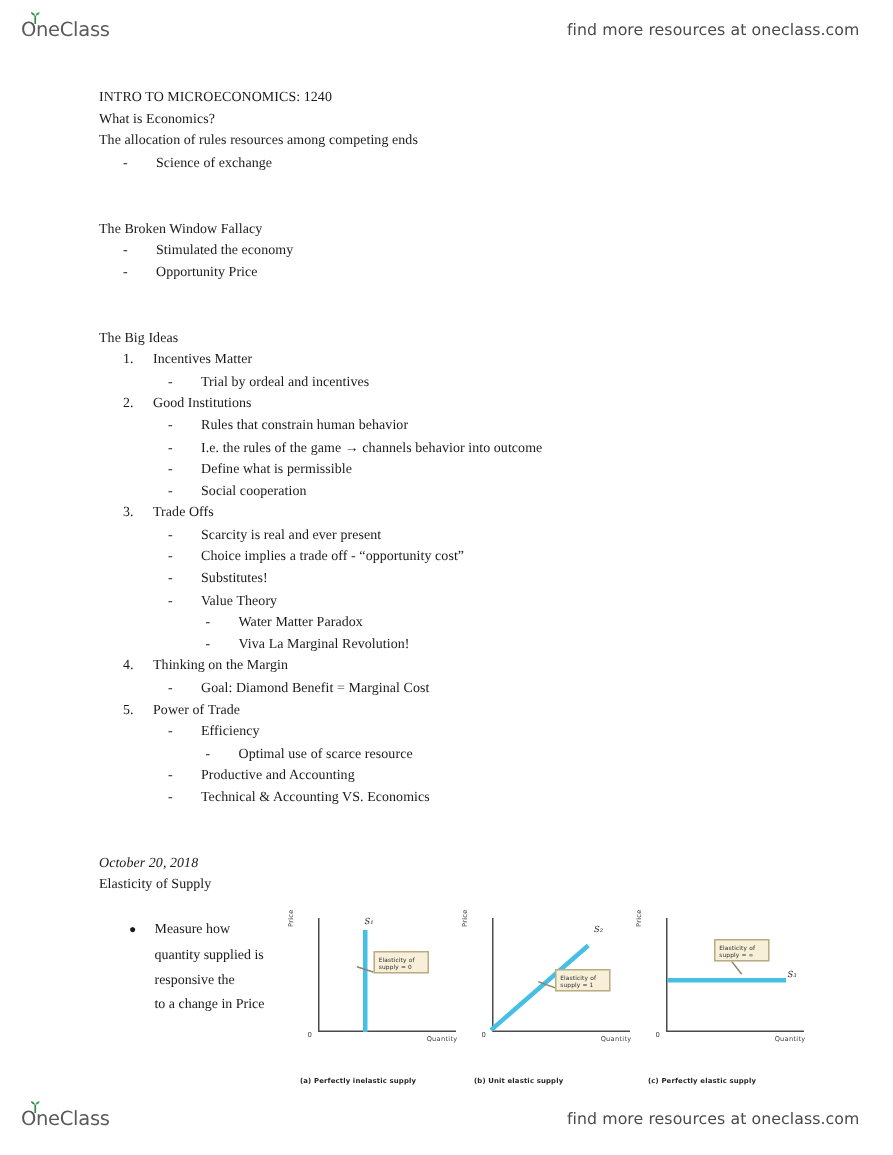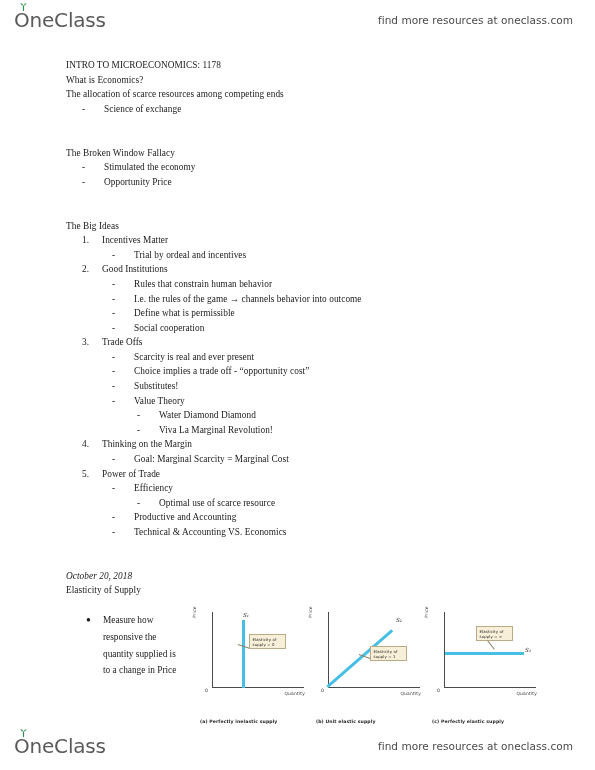--- a/index.html
+++ b/index.html
@@ -27,21 +27,21 @@
   }
   .brandbar.header { top: 2px; }
   .brandbar.footer { bottom: 6px; }
 
   .logo {
     display: flex;
     align-items: baseline;
     position: relative;
     color: #5a5a5a;
     font-family: "DejaVu Sans", sans-serif;
-    font-size: 20px;
+    font-size: 13px;
     letter-spacing: -0.2px;
     font-weight: 400;
   }
   .logo .o-wrap { position: relative; display: inline-block; }
   .logo .leaf {
     position: absolute;
     top: -5px;
     left: 5px;
     width: 9px;
     height: 8px;
@@ -228,23 +228,23 @@
         <path d="M5 3 C7.4 2.4 8.6 0.9 8.2 0.2 C6.8 0.1 5.4 1.2 5 3 Z" fill="#3aa35c"></path>
       </svg>
       <span>OneClass</span>
     </span>
   </div>
   <div class="tagline">find more resources at oneclass.com</div>
 </div>
 
 <div class="doc">
 
-  <div class="line lvl0">INTRO TO MICROECONOMICS: 1178</div>
+  <div class="line lvl0">INTRO TO MICROECONOMICS: 1240</div>
   <div class="line lvl0 bold">What is Economics?</div>
-  <div class="line lvl0">The allocation of scarce resources among competing ends</div>
+  <div class="line lvl0">The allocation of rules resources among competing ends</div>
   <div class="line lvl1 dashrow">
     <span class="dash">-</span>
     <span>Science of exchange</span>
   </div>
 
   <div class="spacer"></div>
   <div class="spacer"></div>
 
   <div class="line lvl0">The Broken Window Fallacy</div>
   <div class="line lvl1 dashrow">
@@ -306,34 +306,34 @@
   <div class="line lvl2 dashrow">
     <span class="dash">-</span>
     <span>Substitutes!</span>
   </div>
   <div class="line lvl2 dashrow">
     <span class="dash">-</span>
     <span>Value Theory</span>
   </div>
   <div class="line lvl3 dashrow">
     <span class="dash">-</span>
-    <span>Water Diamond Diamond</span>
+    <span>Water Matter Paradox</span>
   </div>
   <div class="line lvl3 dashrow">
     <span class="dash">-</span>
     <span>Viva La Marginal Revolution!</span>
   </div>
 
   <div class="line lvl1 numrow">
     <span class="num">4.</span>
     <span>Thinking on the Margin</span>
   </div>
   <div class="line lvl2 dashrow">
     <span class="dash">-</span>
-    <span>Goal: Marginal Scarcity = Marginal Cost</span>
+    <span>Goal: Diamond Benefit = Marginal Cost</span>
   </div>
 
   <div class="line lvl1 numrow">
     <span class="num">5.</span>
     <span>Power of Trade</span>
   </div>
   <div class="line lvl2 dashrow">
     <span class="dash">-</span>
     <span>Efficiency</span>
   </div>
@@ -357,25 +357,25 @@
   <div class="line lvl0 bold">Elasticity of Supply</div>
 </div>
 
 <div class="elastic-block">
   <div class="bulletrow">
     <span class="bullet">●</span>
     <span class="btext">Measure how</span>
   </div>
   <div class="bulletrow">
     <span class="bullet"></span>
-    <span class="btext">responsive the</span>
+    <span class="btext">quantity supplied is</span>
   </div>
   <div class="bulletrow">
     <span class="bullet"></span>
-    <span class="btext">quantity supplied is</span>
+    <span class="btext">responsive the</span>
   </div>
   <div class="bulletrow">
     <span class="bullet"></span>
     <span class="btext">to a change in Price</span>
   </div>
 </div>
 
 <div class="figures">
 
   <div class="fig">

